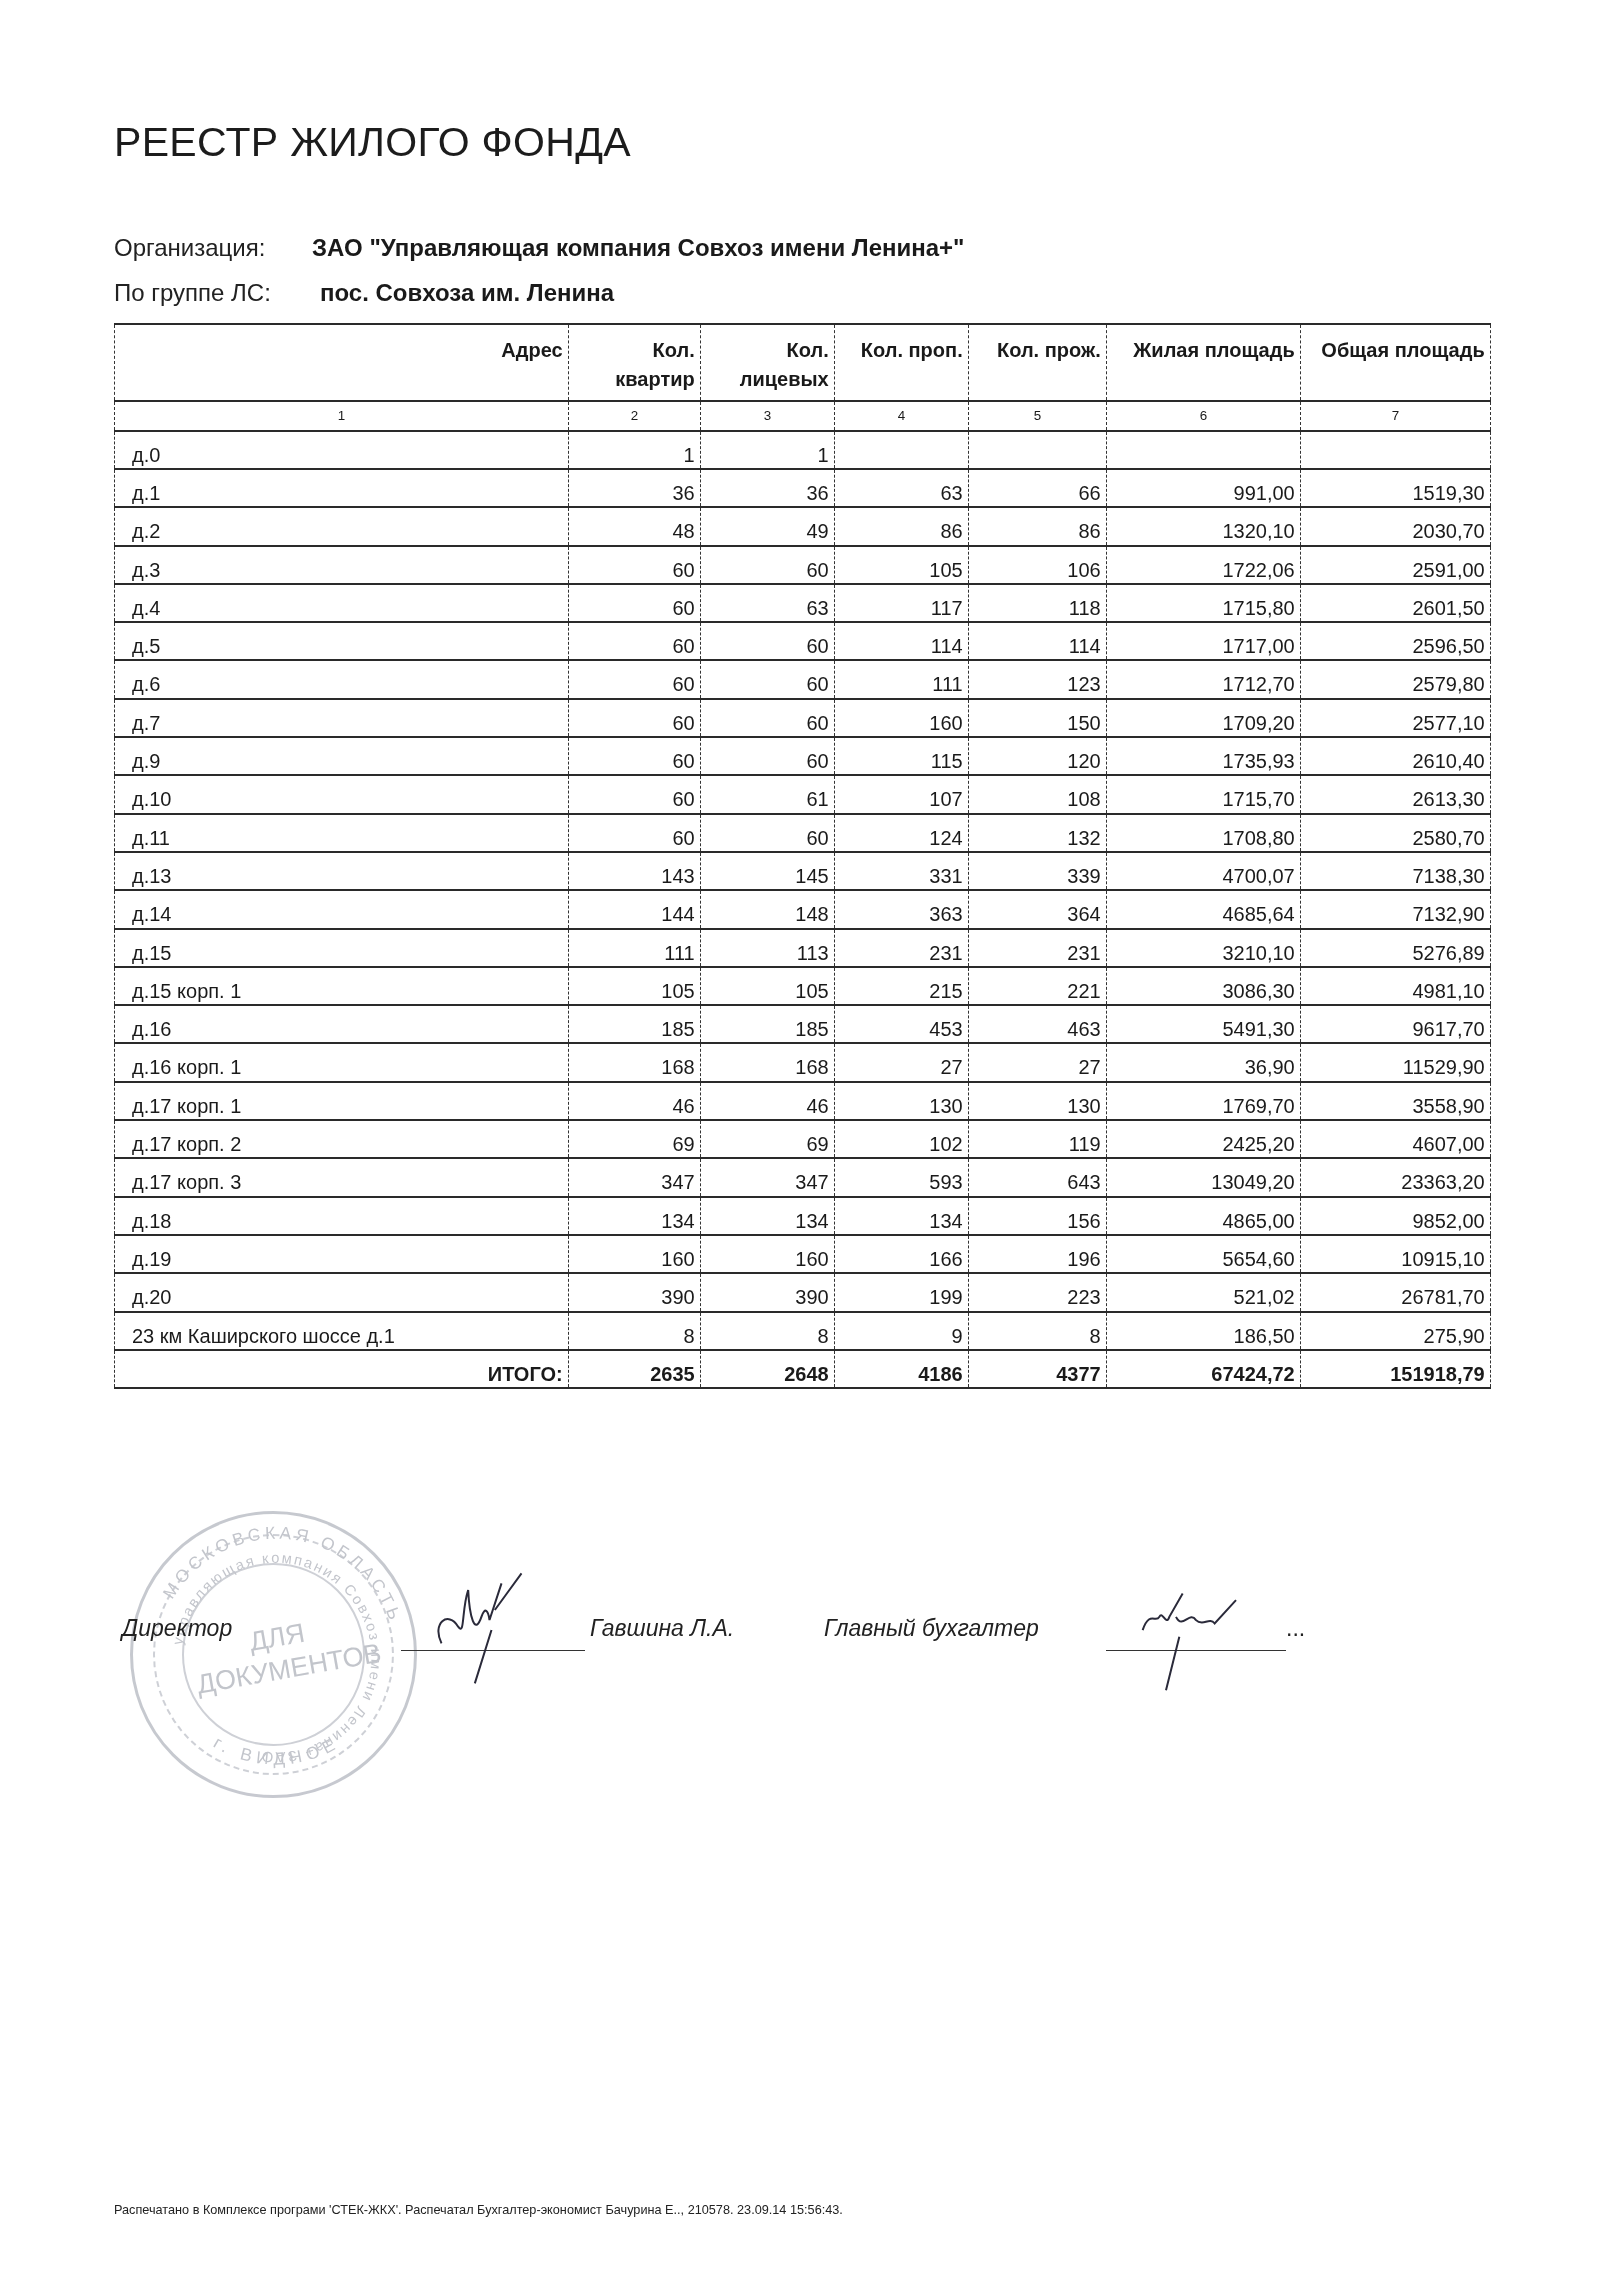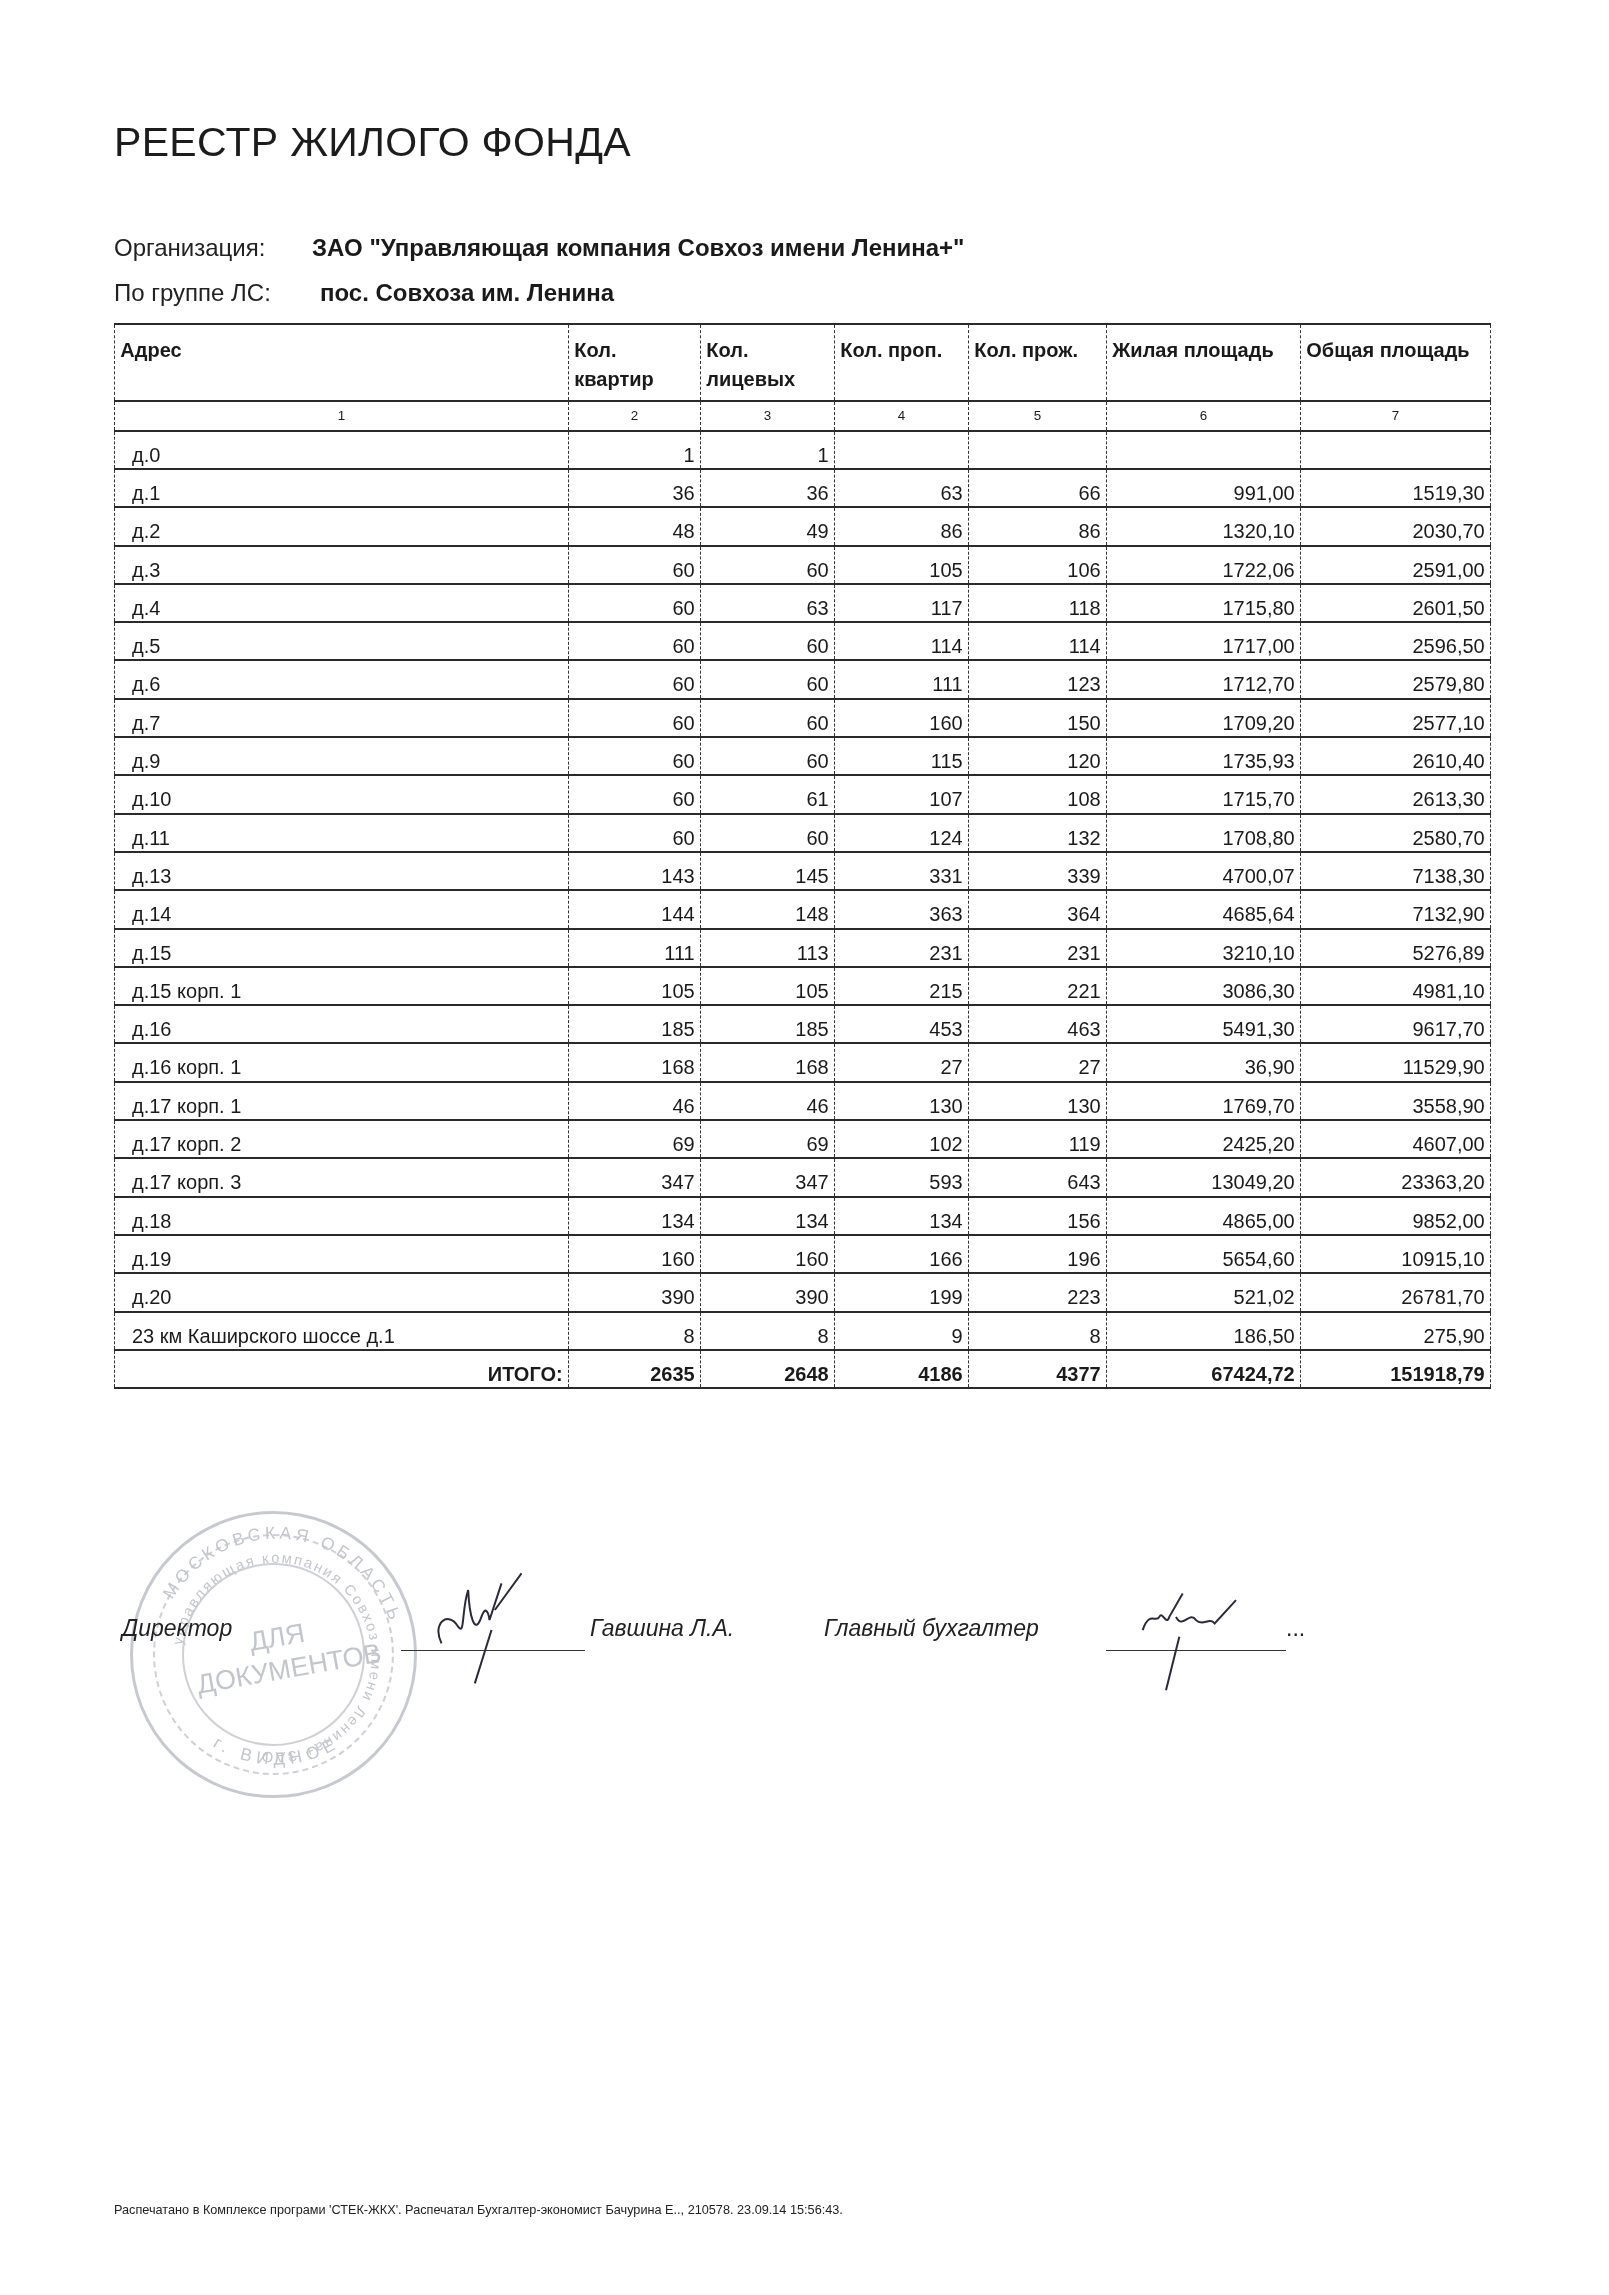--- a/index.html
+++ b/index.html
@@ -22,21 +22,21 @@
     position: absolute; left: 114px; top: 323px; width: 1375px;
     border-collapse: collapse; table-layout: fixed;
   }
   table.reg td, table.reg th {
     border-left: 1.3px dashed #333; border-right: 1.3px dashed #333;
     border-top: 2.7px solid #2a2a2a; border-bottom: 2.7px solid #2a2a2a;
     padding: 0 5.3px; font-size: 20px; overflow: hidden; white-space: nowrap;
   }
   table.reg th {
     font-weight: bold; height: 64px; vertical-align: top; padding-top: 10.7px;
-    line-height: 29px; text-align: left; white-space: normal;
+    line-height: 29px; text-align: right; white-space: normal;
   }
   table.reg tr.colnum td { height: 28px; text-align: center; font-size: 13.4px; vertical-align: middle; }
   table.reg tr.row td { height: 35px; vertical-align: bottom; padding-bottom: 1.3px; }
   table.reg td.num { text-align: right; }
   table.reg td.addr { text-align: left; padding-left: 17px; }
   table.reg tr.total td { height: 35px; font-weight: bold; vertical-align: bottom; padding-bottom: 1.3px; margin-top: 32px; }
   table.reg tr.total td.total-label { text-align: right; }
 
   .stamp {
     position: absolute; left: 130px; top: 1511px; width: 287px; height: 287px;

